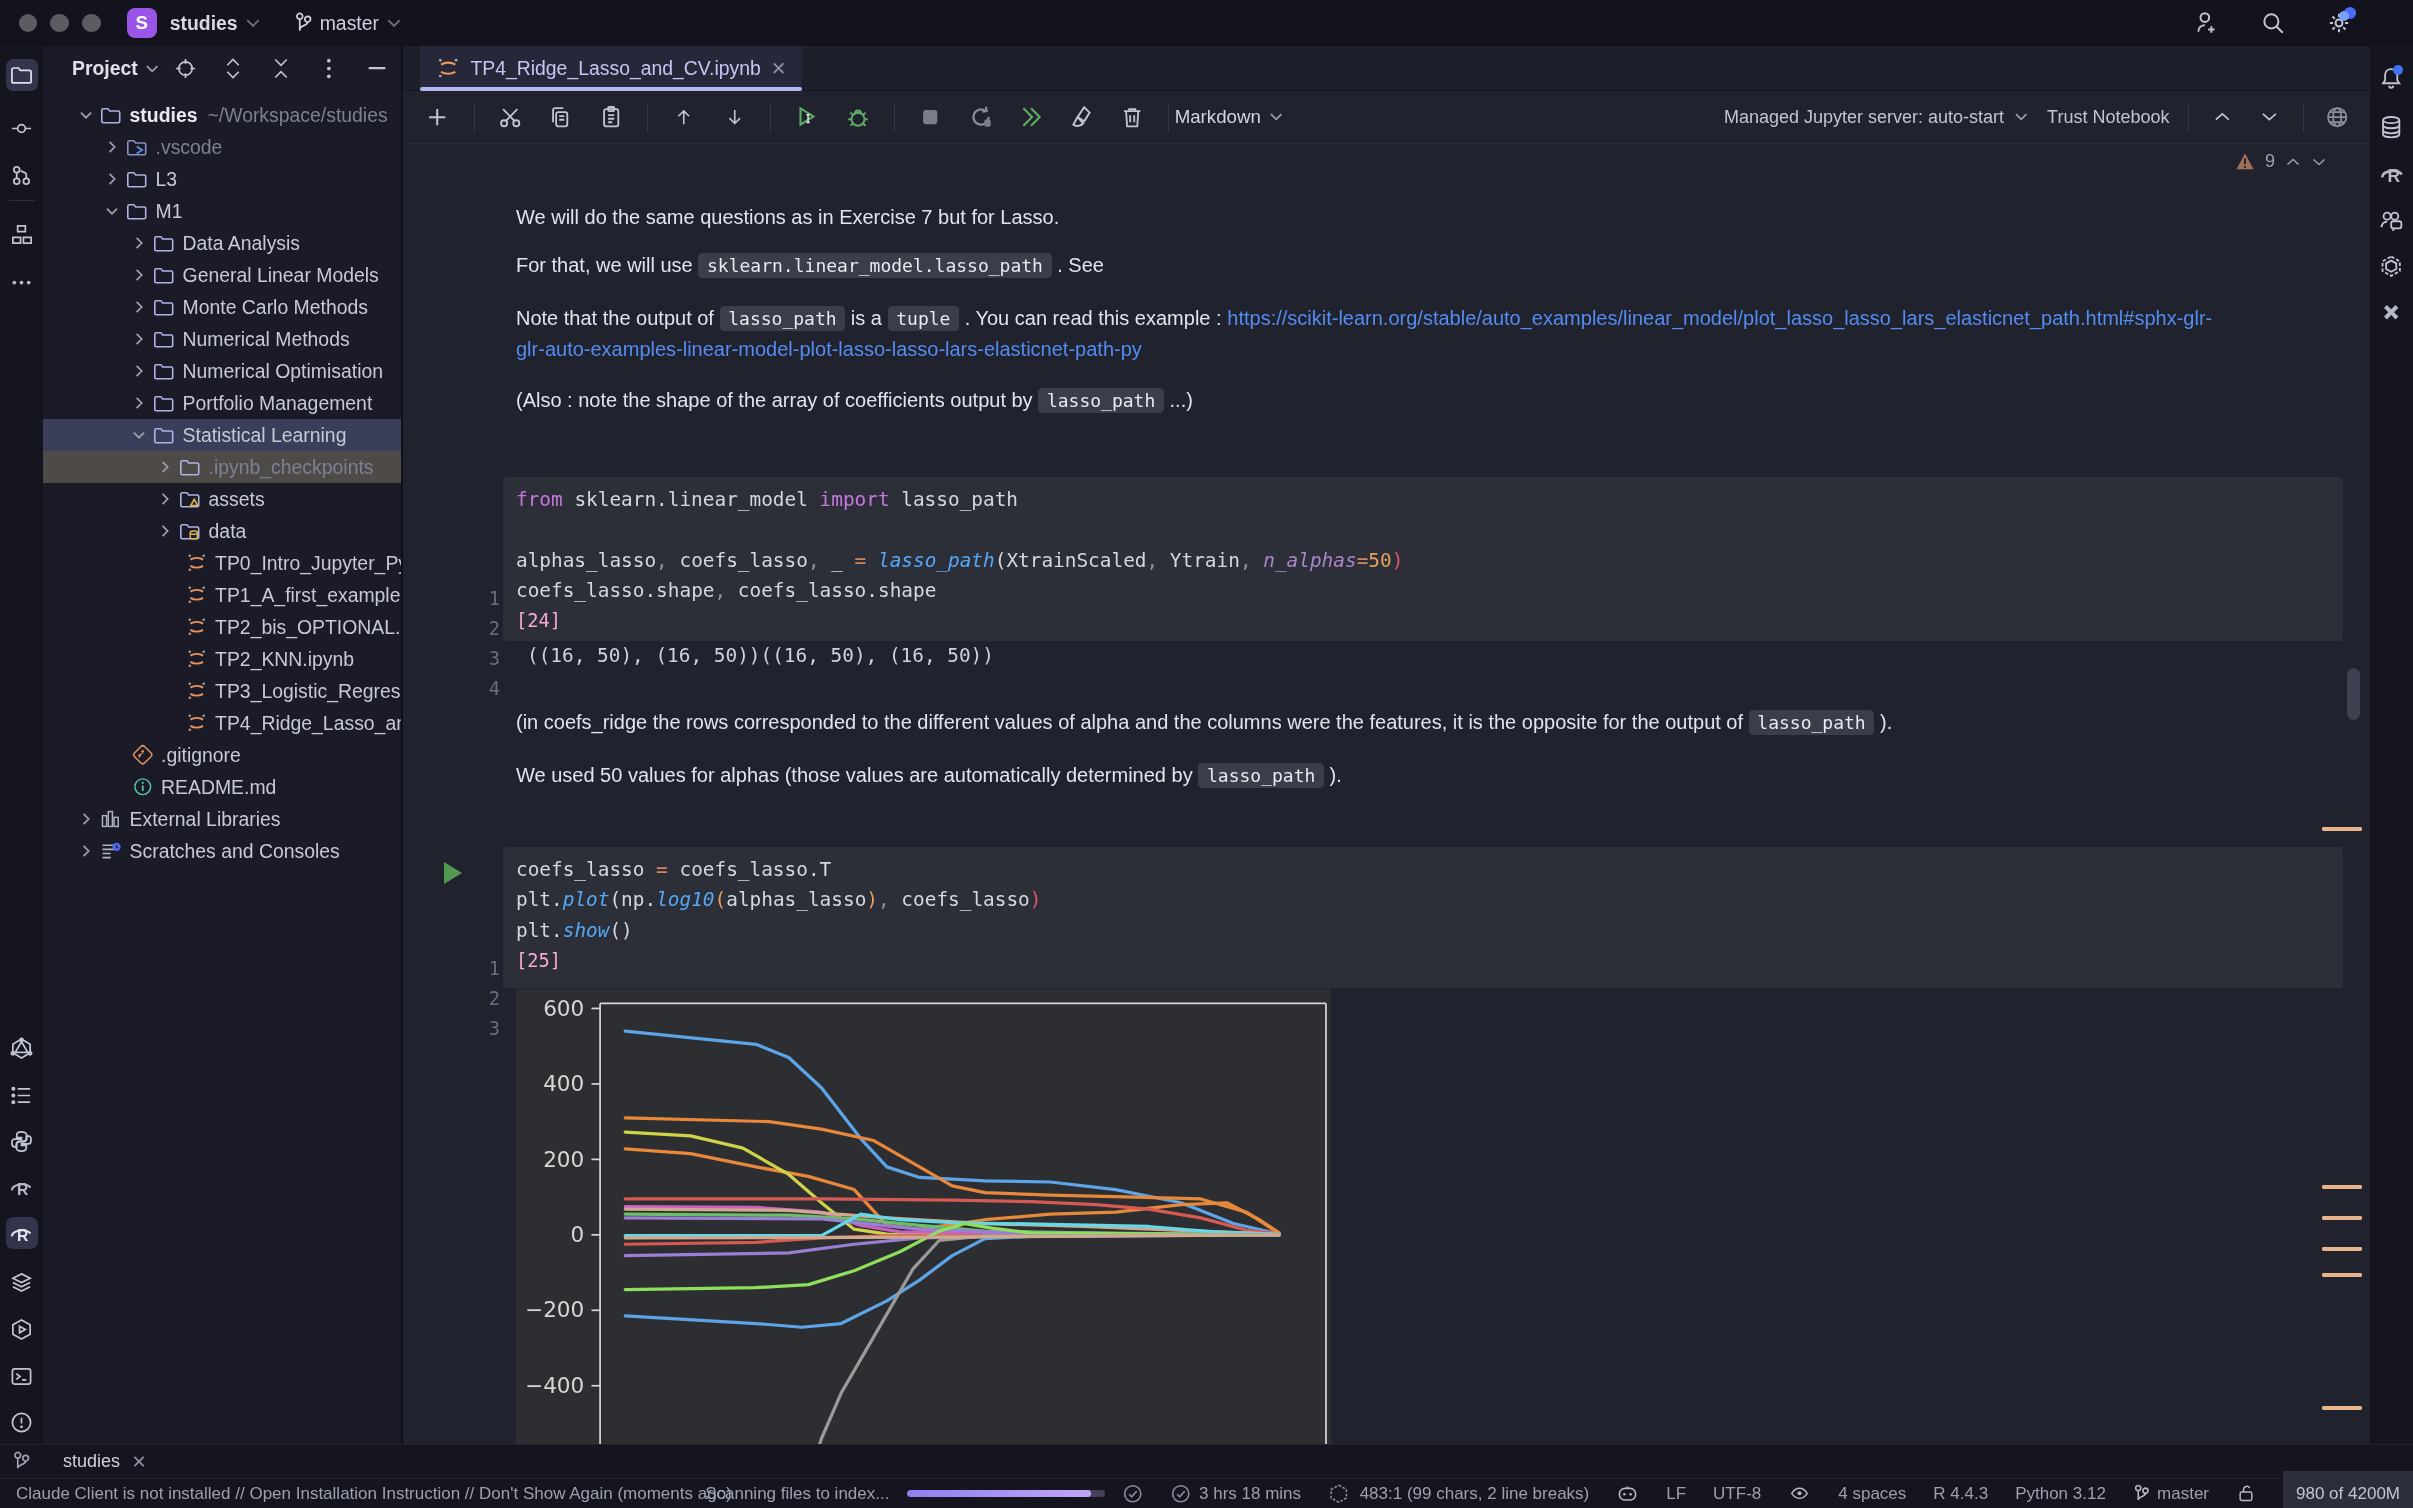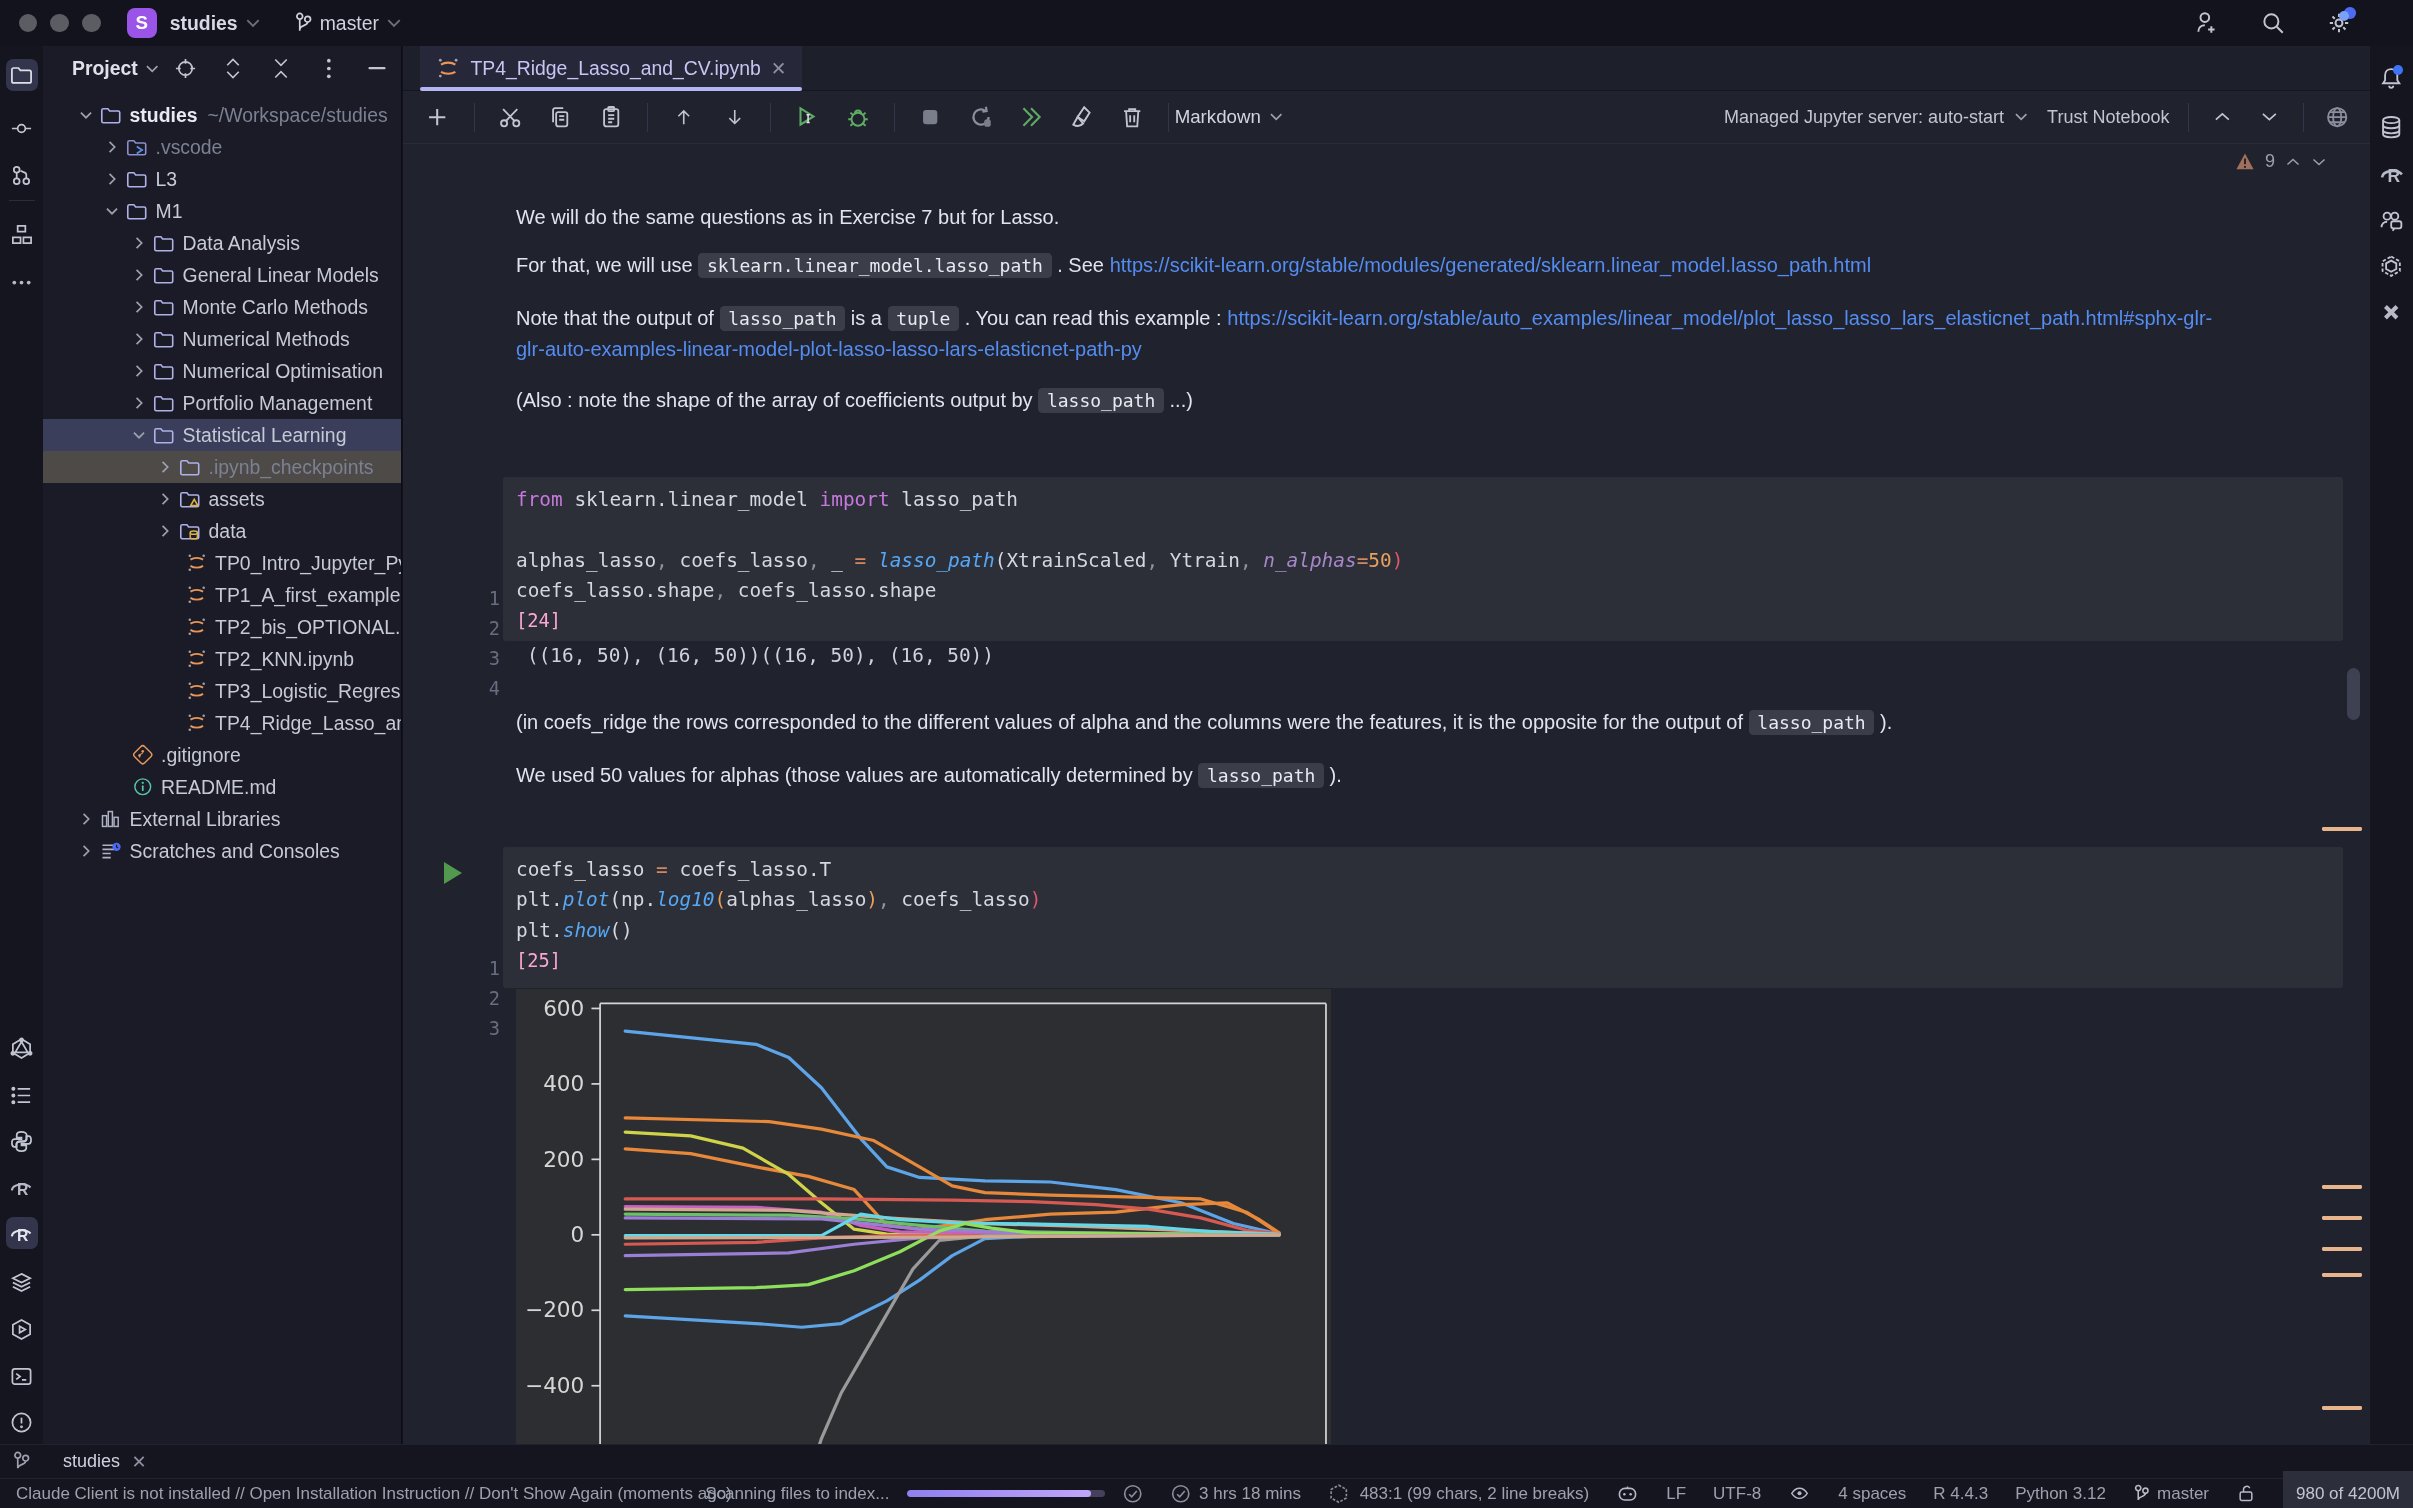--- a/index.html
+++ b/index.html
@@ -789,21 +789,20 @@
 
     <div class="notebook">
 
       <div class="mdtext" style="top:62px">
           <span>We will do the same questions as in Exercise 7 but for Lasso.</span>
         </div>
       <div class="mdtext" style="top:109px">
         <span>For that, we will use</span>
         <span class="codechip">sklearn.linear_model.lasso_path</span>
         <span>. See</span>
-        <a class="mdlink">https://scikit-learn.org/stable/modules/generated/sklearn.linear_model.lasso_path.html</a>
       </div>
       <div class="mdtext" style="top:162px">
         <span>Note that the output of</span>
         <span class="codechip">lasso_path</span>
         <span>is a</span>
         <span class="codechip">tuple</span>
         <span>. You can read this example :</span>
         <a class="mdlink">https://scikit-learn.org/stable/auto_examples/linear_model/plot_lasso_lasso_lars_elasticnet_path.html#sphx-glr-</a>
       </div>
       <div class="mdtext" style="top:194px">

